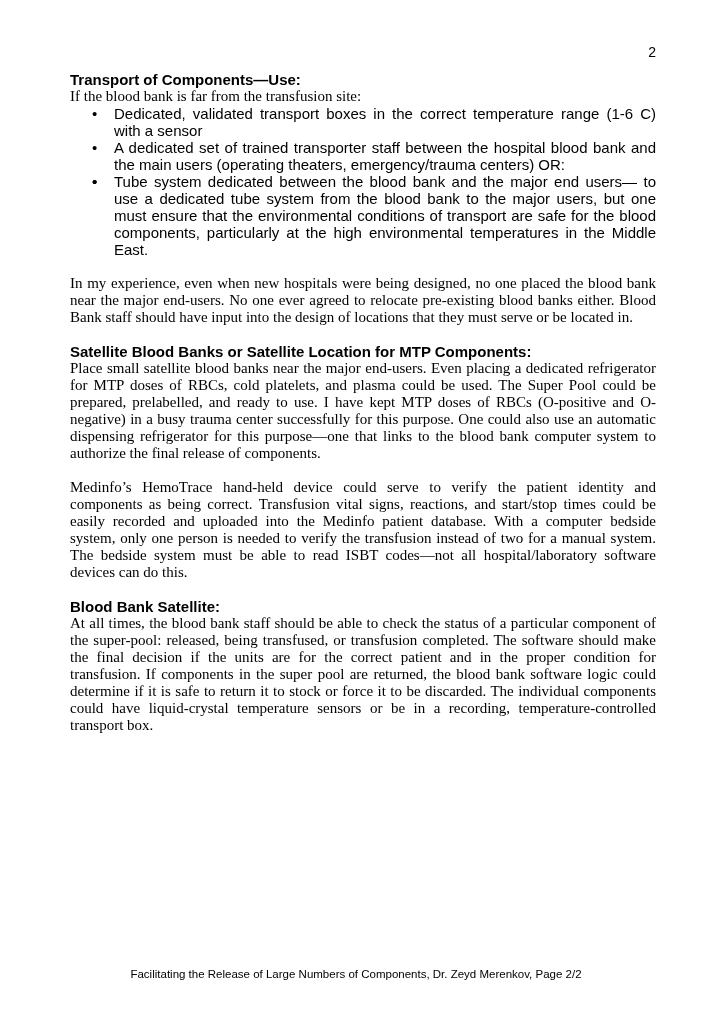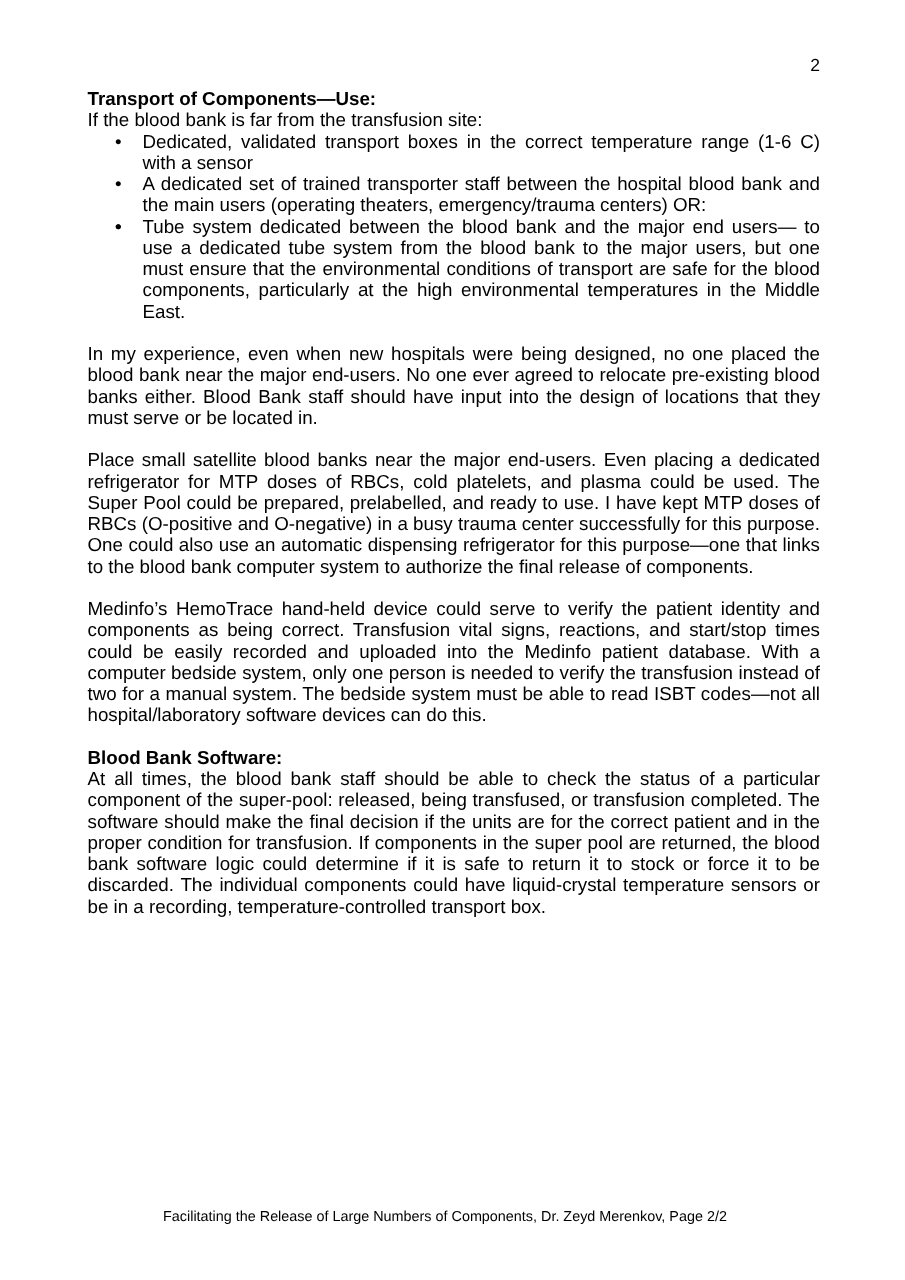--- a/index.html
+++ b/index.html
@@ -1,21 +1,21 @@
 <!DOCTYPE html>
 <html><head>
   <meta charset="utf-8">
   <style>
     html, body { margin: 0; padding: 0; background: #ffffff; }
     body { width: 724px; height: 1024px; position: relative; overflow: hidden;
       font-family: "Liberation Sans", sans-serif; color: #000; }
     .page-num { position: absolute; top: 44px; right: 68px; font-size: 14px; line-height: 17px; }
     .content { position: absolute; left: 70px; top: 71px; width: 586px; font-size: 15px; line-height: 17px; }
     .heading { font-weight: bold; margin: 0; }
-    .para { margin: 0; text-align: justify; }
+    .para { margin: 0; text-align: justify; font-family: Liberation Serif, serif; }
     .section { margin-bottom: 17px; }
     ul.bullets { list-style: none; margin: 0; padding: 0 0 0 44px; }
     ul.bullets li { position: relative; text-align: justify; }
     ul.bullets li .dot { position: absolute; left: -22px; top: 0; }
     .footer { position: absolute; top: 967px; left: 0; width: 712px; text-align: center; font-size: 11.5px; line-height: 14px; }
   </style>
 </head>
 <body>
 
 <div class="page-num">2</div>
@@ -31,27 +31,28 @@
       <li><span class="dot">•</span></li>
       <li><span class="dot">•</span><span>Tube system dedicated between the blood bank and the major end users— to use a dedicated tube system from the blood bank to the major users, but one must ensure that the environmental conditions of transport are safe for the blood components, particularly at the high environmental temperatures in the Middle East.</span></li>
     </ul>
   </div>
 
   <div class="section">
     <p class="para">In my experience, even when new hospitals were being designed, no one placed the blood bank near the major end-users.  No one ever agreed to relocate pre-existing blood banks either.  Blood Bank staff should have input into the design of locations that they must serve or be located in.</p>
   </div>
 
   <div class="section">
+    <p class="heading">Satellite Blood Banks or Satellite Location for MTP Components:</p>
     <p class="para">Place small satellite blood banks near the major end-users.  Even placing a dedicated refrigerator for MTP doses of RBCs, cold platelets, and plasma could be used.  The Super Pool could be prepared, prelabelled, and ready to use.  I have kept MTP doses of RBCs (O-positive and O-negative) in a busy trauma center successfully for this purpose.  One could also use an automatic dispensing refrigerator for this purpose—one that links to the blood bank computer system to authorize the final release of components.</p>
   </div>
 
   <div class="section">
     <p class="para">Medinfo’s HemoTrace hand-held device could serve to verify the patient identity and components as being correct.  Transfusion vital signs, reactions, and start/stop times could be easily recorded and uploaded into the Medinfo patient database.  With a computer bedside system, only one person is needed to verify the transfusion instead of two for a manual system.  The bedside system must be able to read ISBT codes—not all hospital/laboratory software devices can do this.</p>
   </div>
 
   <div class="section">
-    <p class="heading">Blood Bank Software:</p>
+    <p class="heading">Blood Bank Satellite:</p>
     <p class="para">At all times, the blood bank staff should be able to check the status of a particular component of the super-pool:  released, being transfused, or transfusion completed.  The software should make the final decision if the units are for the correct patient and in the proper condition for transfusion.  If components in the super pool are returned, the blood bank software logic could determine if it is safe to return it to stock or force it to be discarded.  The individual components could have liquid-crystal temperature sensors or be in a recording, temperature-controlled transport box.</p>
   </div>
 
 </div>
 
 <div class="footer">Facilitating the Release of Large Numbers of Components, Dr. Zeyd Merenkov, Page 2/2</div>
 
 </body></html>

